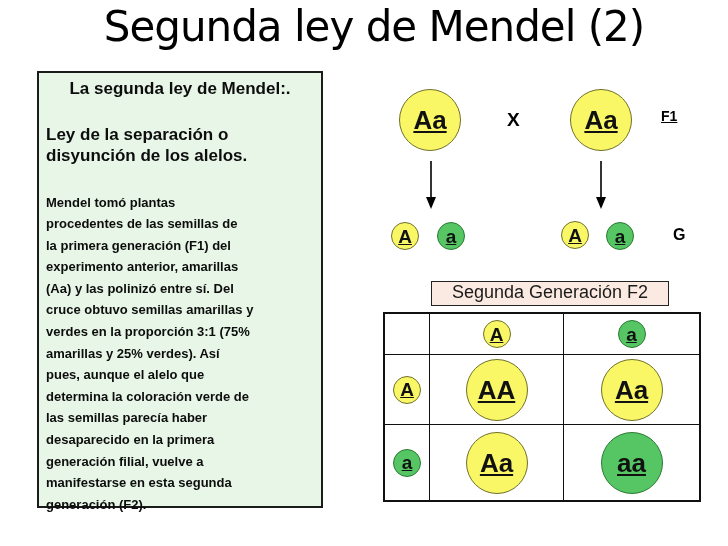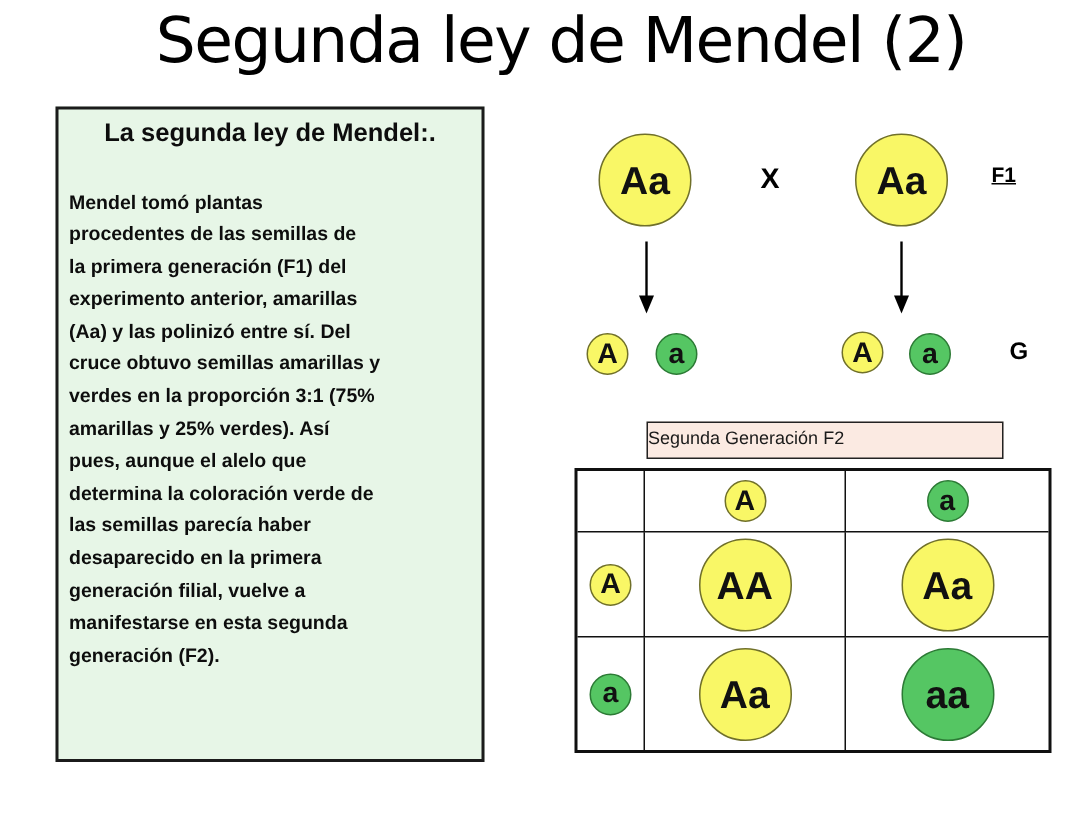--- a/index.html
+++ b/index.html
@@ -19,32 +19,33 @@
     box-sizing:border-box; padding:5px 7px; color:#0d0d0d;
   }
   .panel .heading   { font-weight:bold; font-size:17px; line-height:21.5px; margin:0 0 24px 0;text-align:center; }
   .panel .subhead   { font-weight:bold; font-size:17px; line-height:21.5px; margin:0 0 25px 0; white-space:pre-line; }
   .panel .body-text { font-size:13px; line-height:21.6px; white-space:pre-line;font-weight:bold; }
   
   .circle {
     border-radius:50%; display:flex; align-items:center; justify-content:center;
     font-weight:bold; color:#111; box-sizing:border-box; position:absolute;
     line-height:1;
+    text-decoration:underline;
   }
   .yellow { background:var(--c-yellow,#f9f766); border:1.5px solid #70702a; }
   .green  { background:var(--c-green,#55c663);  border:1.5px solid #2c7a35; }
   .c-lg { width:62px; height:62px; font-size:26px; }
   .c-sm { width:28px; height:28px; font-size:19px; }
   .lbl { position:absolute; font-weight:bold; color:#000; }
   .arrow { position:absolute; width:18px; height:50px; }
   
   .caption {
     position:absolute; left:421px; top:281px; width:238px; height:25px;
     box-sizing:border-box; background:var(--c-caption,#fbeae2); border:1.5px solid #222;
-    font-size:12px; line-height:21px; color:#1a1a1a;
+    text-align:center; font-size:18px; line-height:21px; color:#1a1a1a;
   }
   
   .punnett {
     position:absolute; left:373px; top:312px; background:#fff;
     display:grid; grid-template-columns:45px 134px 135px; grid-template-rows:41px 70px 75px;
     border:2px solid #101010;
   }
   .punnett .cell {
     border-right:1.5px solid #101010; border-bottom:1.5px solid #101010;
     display:flex; align-items:center; justify-content:center;
@@ -55,20 +56,22 @@
 </style>
 </head>
 <body>
 
 <div class="slide">
 
   <div class="title">Segunda ley de Mendel (2)</div>
 
   <div class="panel">
     <div class="heading">La segunda ley de Mendel:.</div>
+    <div class="subhead">Ley de la separación o
+disyunción de los alelos.</div>
     <div class="body-text">Mendel tomó plantas
 procedentes de las semillas de
 la primera generación (F1) del
 experimento anterior, amarillas
 (Aa)  y las polinizó entre sí. Del
 cruce obtuvo semillas amarillas y
 verdes en la proporción 3:1 (75%
 amarillas y 25% verdes). Así
 pues, aunque el alelo que
 determina la coloración verde de

